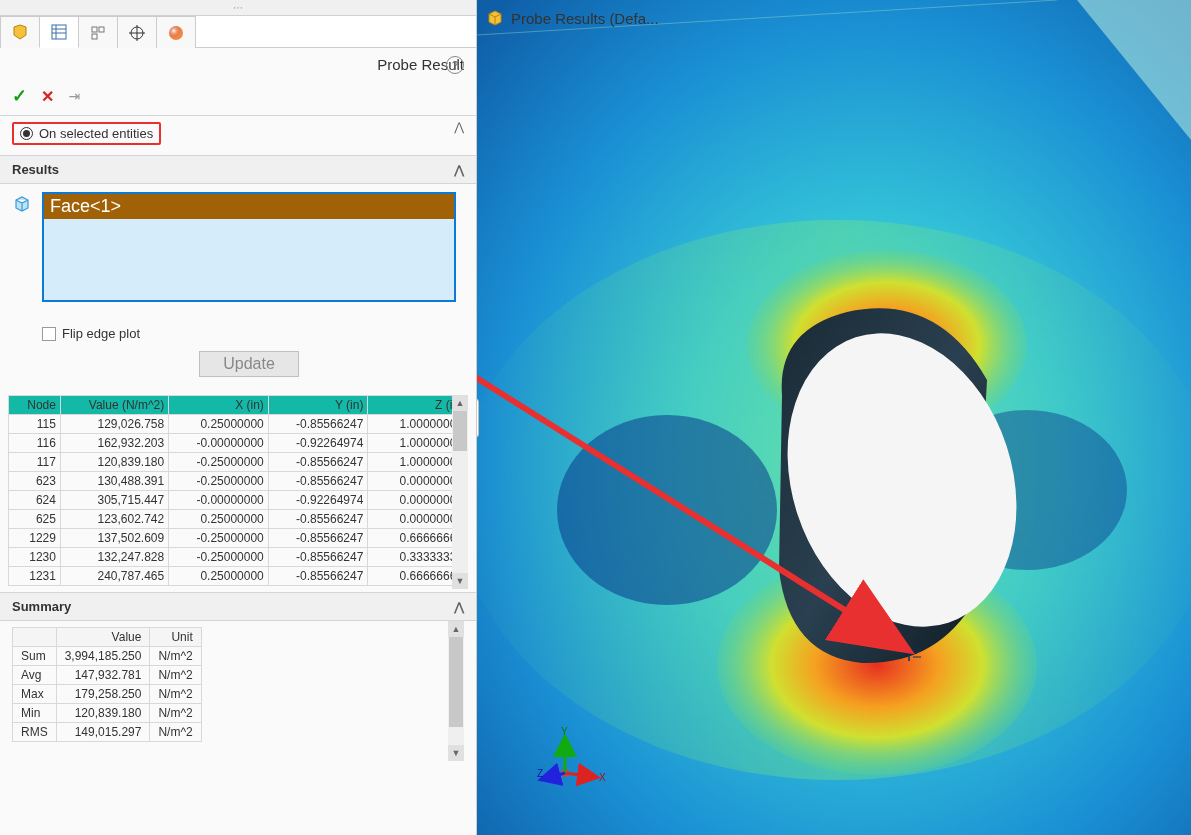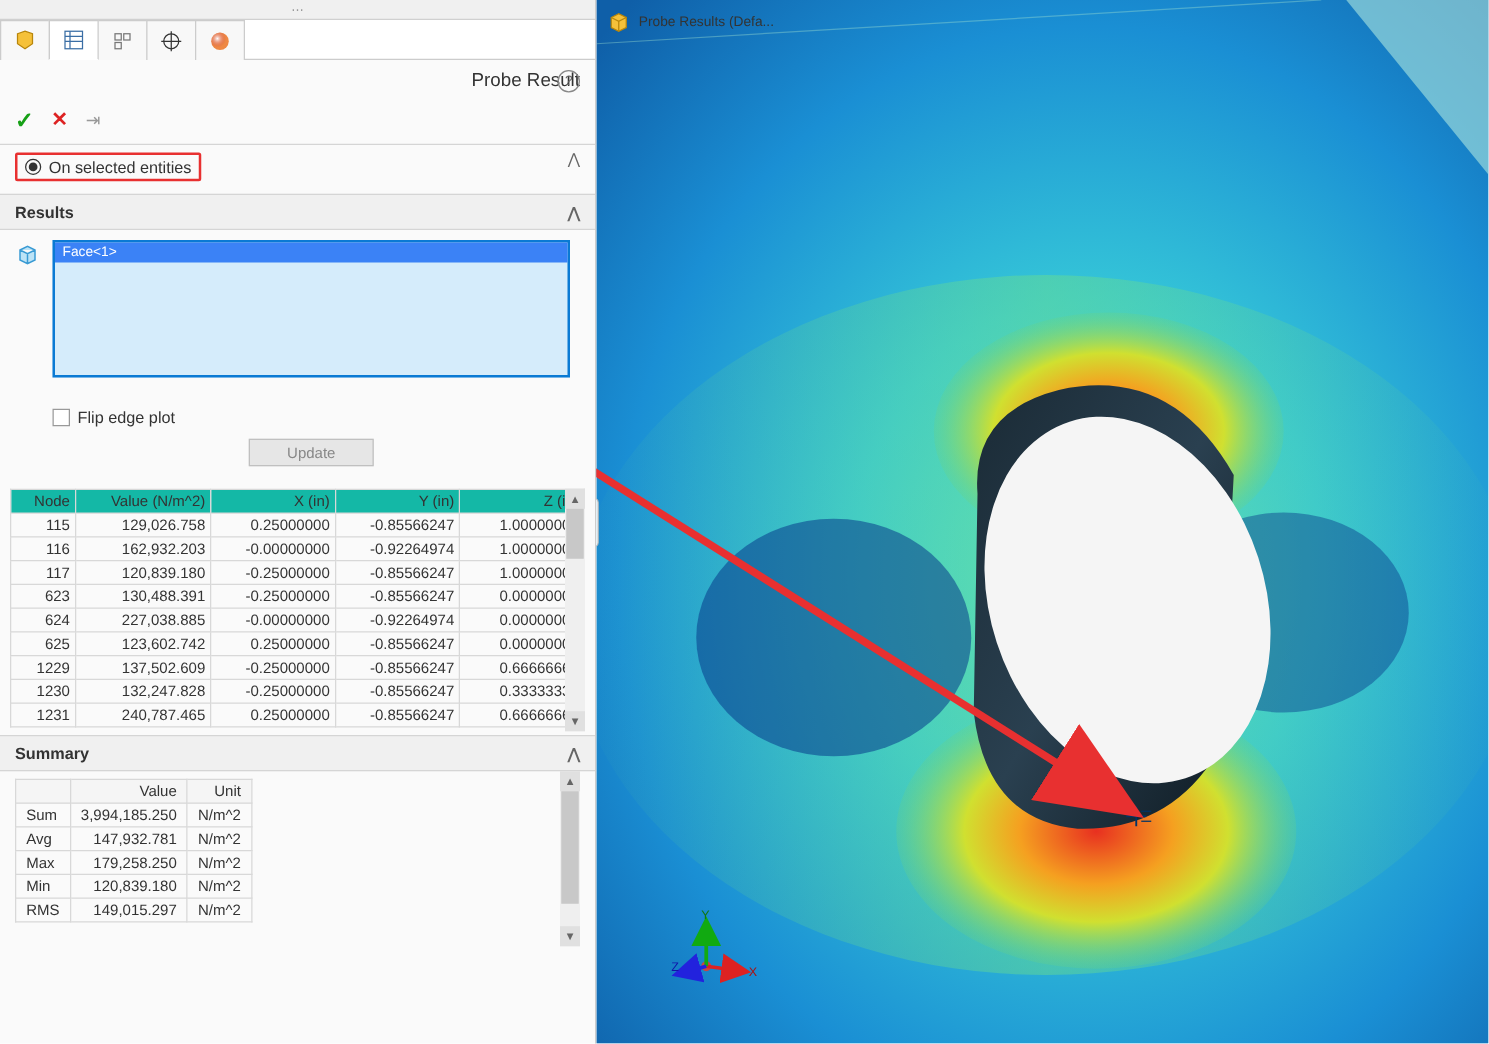--- a/index.html
+++ b/index.html
@@ -18,24 +18,24 @@
 .section{padding:6px 12px}
 .radio-group{border:2px solid #e83030;padding:2px 6px;border-radius:2px;display:inline-flex;align-items:center;gap:6px;margin-bottom:4px}
 .radio{width:13px;height:13px;border:1.5px solid #333;border-radius:50%;display:inline-flex;align-items:center;justify-content:center}
 .radio.checked::after{content:"";width:7px;height:7px;background:#333;border-radius:50%}
 .radio-row{display:flex;align-items:center;gap:6px;padding:2px 16px}
 .sec-header{display:flex;align-items:center;justify-content:space-between;padding:6px 12px;font-weight:600;background:#f0f0f0;border-top:1px solid #d5d5d5;border-bottom:1px solid #d5d5d5}
 .chevron{color:#666;font-size:12px;cursor:pointer}
 .results-body{padding:8px 20px 8px 42px;position:relative}
 .cube-icon{position:absolute;left:12px;top:10px;width:20px;height:20px;display:flex;align-items:center;justify-content:center;color:#39a0d8}
 .face-list{border:2px solid #0a7ad4;background:#d5ecfb;height:110px;width:100%}
-.face-item{background:#3b82f6;color:#fff;padding:2px 6px;font-size:11px}
+.face-item{background:#a16207;color:#fff;padding:2px 6px;font-size:18px}
 .checkbox-row{display:flex;align-items:center;gap:6px;padding:24px 0 10px}
 .checkbox{width:14px;height:14px;border:1px solid #999;background:#fff}
-.update-btn{width:100px;margin:0 auto 10px;display:block;padding:3px 0;background:#e6e6e6;border:1px solid #c0c0c0;color:#888;text-align:center;font-size:12px}
+.update-btn{width:100px;margin:0 auto 10px;display:block;padding:3px 0;background:#e6e6e6;border:1px solid #c0c0c0;color:#888;text-align:center;font-size:16px}
 .table-wrap{padding:0 8px 6px}
 .data-table{width:100%;border-collapse:collapse;font-size:12px;table-layout:fixed}
 .data-table th,.data-table td{border:1px solid #d8d8d8;padding:2px 4px;text-align:right;white-space:nowrap;overflow:hidden}
 .data-table th{background:#14b8a6;font-weight:400}
 .scrollbar-v{position:absolute;right:8px;top:0;bottom:0;width:16px;background:#efefef;display:flex;flex-direction:column}
 .sb-arrow{height:16px;background:#e0e0e0;color:#666;font-size:9px;display:flex;align-items:center;justify-content:center}
 .sb-track{flex:1;position:relative}
 .sb-thumb{position:absolute;left:1px;right:1px;top:0;height:40px;background:#c8c8c8}
 .table-container{position:relative}
 .summary-table{border-collapse:collapse;font-size:12px;margin:6px 12px}
@@ -179,21 +179,21 @@
           </tr>
           <tr>
             <td>623</td>
             <td>130,488.391</td>
             <td>-0.25000000</td>
             <td>-0.85566247</td>
             <td>0.00000000</td>
           </tr>
           <tr>
             <td>624</td>
-            <td>227,038.885</td>
+            <td>305,715.447</td>
             <td>-0.00000000</td>
             <td>-0.92264974</td>
             <td>0.00000000</td>
           </tr>
           <tr>
             <td>625</td>
             <td>123,602.742</td>
             <td>0.25000000</td>
             <td>-0.85566247</td>
             <td>0.00000000</td>
@@ -350,21 +350,21 @@
     <line x1="0" y1="0" x2="568" y2="358" stroke="#e83030" stroke-width="6" marker-end="url(#ah)"></line>
   </svg>
 
   <div class="view-title">
     <span class="probe-cube">
       <svg width="20" height="20" viewBox="0 0 20 20">
           <path d="M4 6 L10 3 L16 6 L16 14 L10 17 L4 14 Z" fill="#f5c13a" stroke="#b8860b"></path>
           <path d="M4 6 L10 9 L16 6 M10 9 L10 17" fill="none" stroke="#b8860b"></path>
         </svg>
     </span>
-    <span style="font-size:11px;color:#333">Probe Results  (Defa...</span>
+    <span style="font-size:15px;color:#333">Probe Results  (Defa...</span>
   </div>
 
   <svg class="triad" width="70" height="70" viewBox="0 0 70 70">
     <defs>
       <marker id="ar" markerWidth="8" markerHeight="8" refX="6" refY="4" orient="auto">
           <path d="M0 0 L8 4 L0 8 Z" fill="#d22"></path>
         </marker>
       <marker id="ag" markerWidth="8" markerHeight="8" refX="6" refY="4" orient="auto">
           <path d="M0 0 L8 4 L0 8 Z" fill="#1a1"></path>
         </marker>

